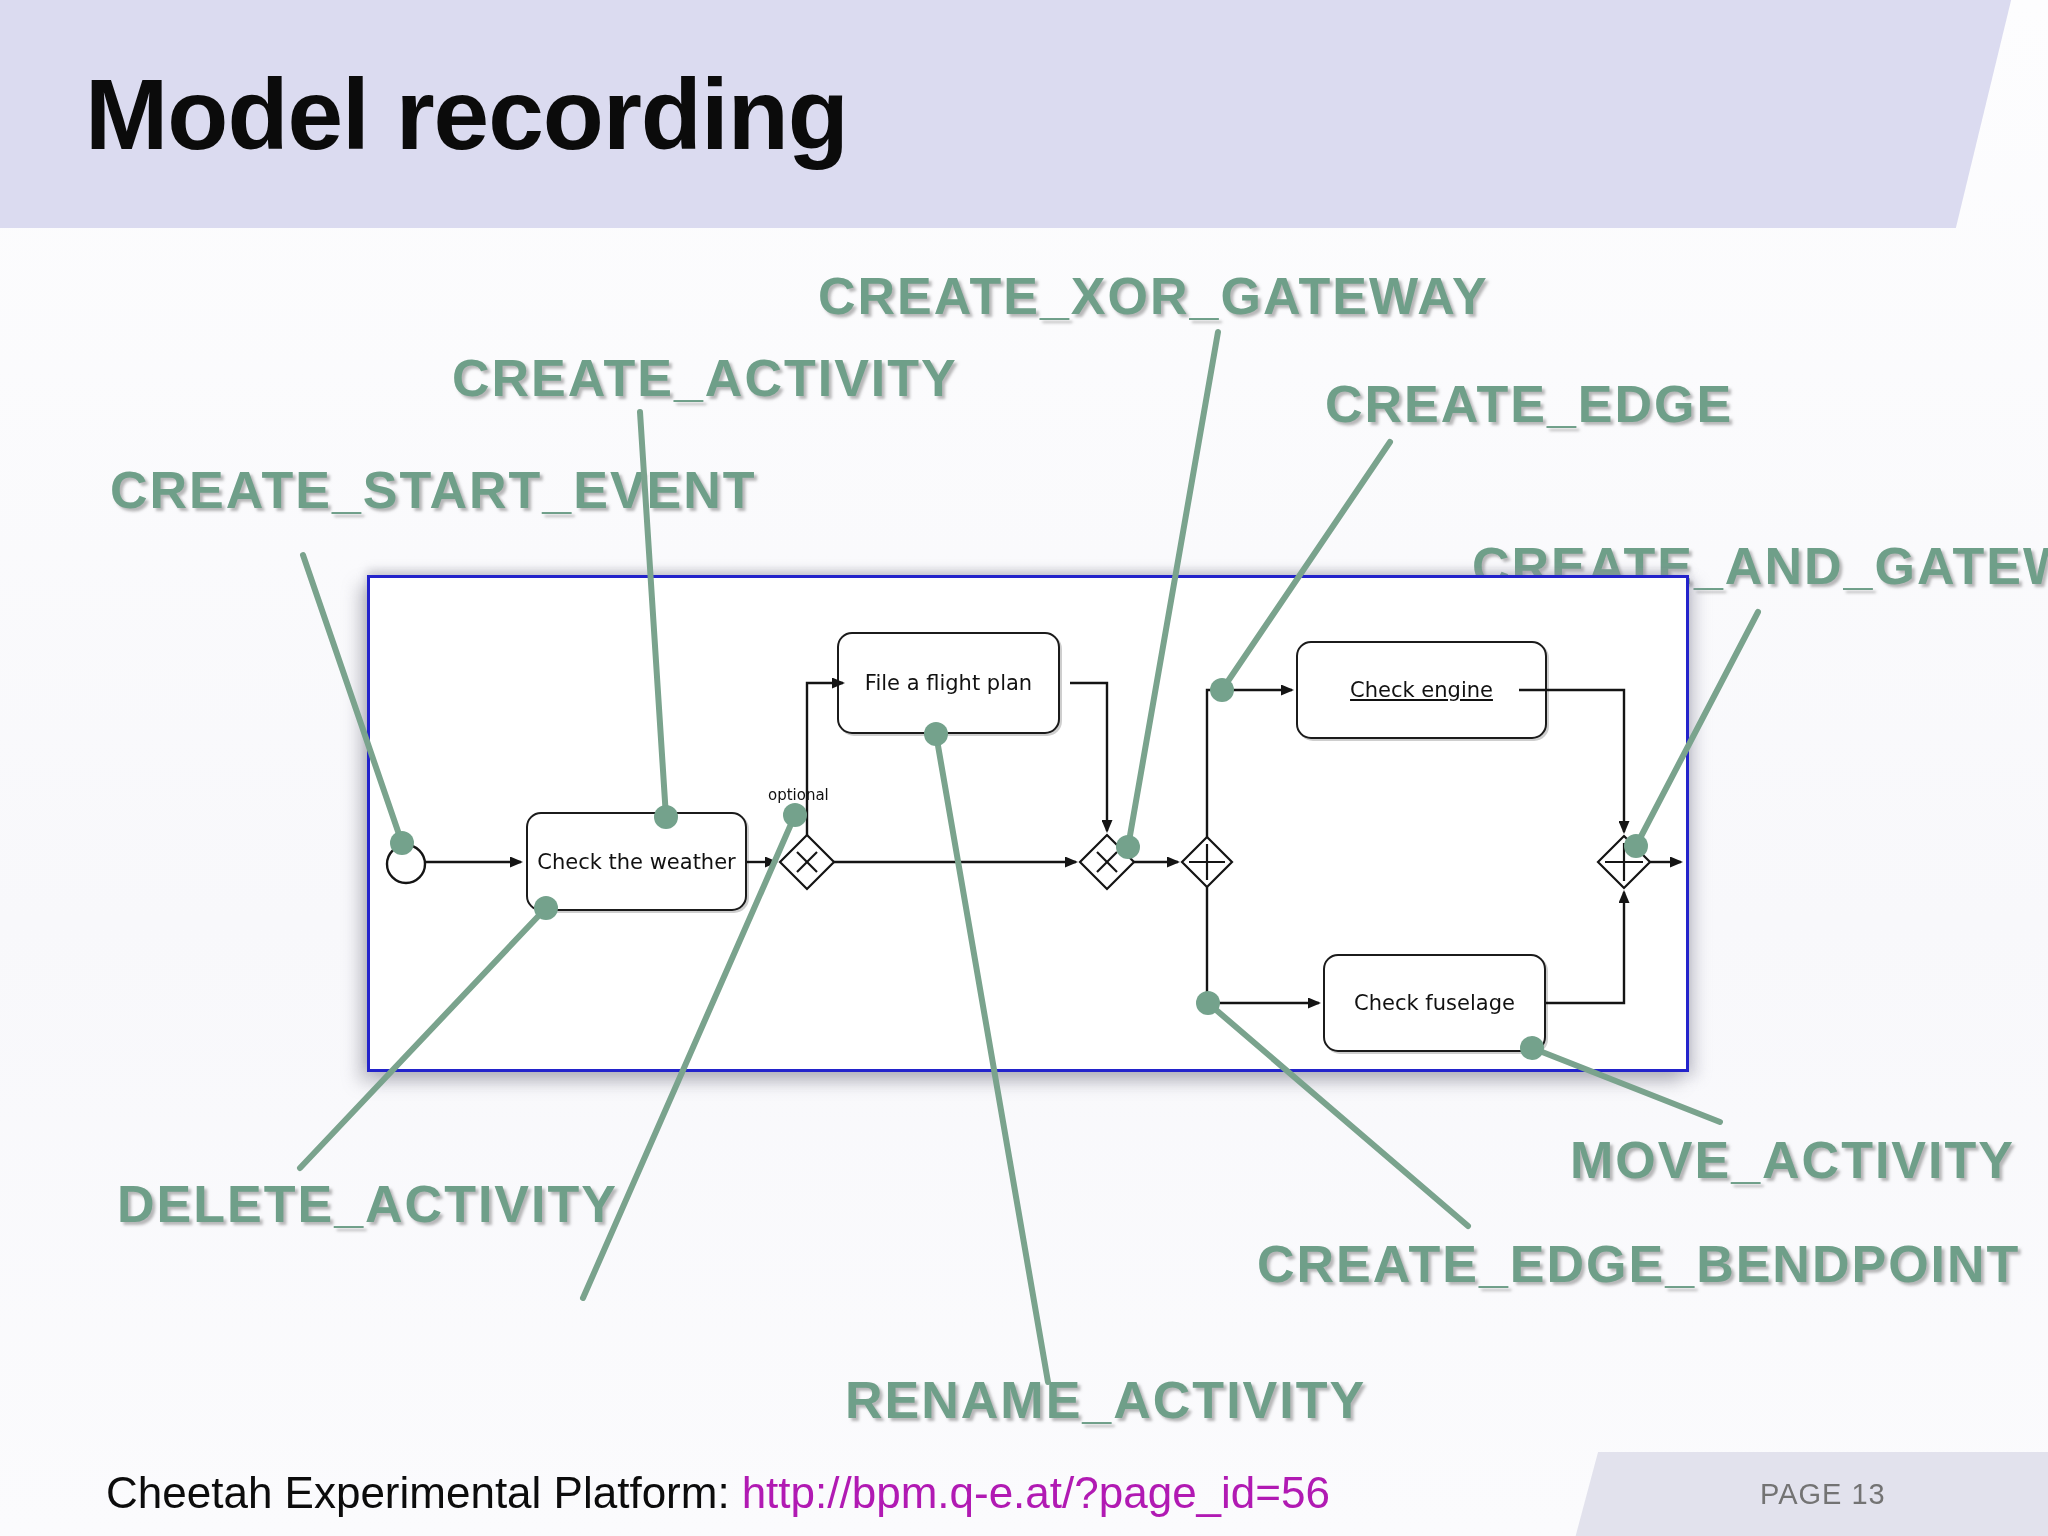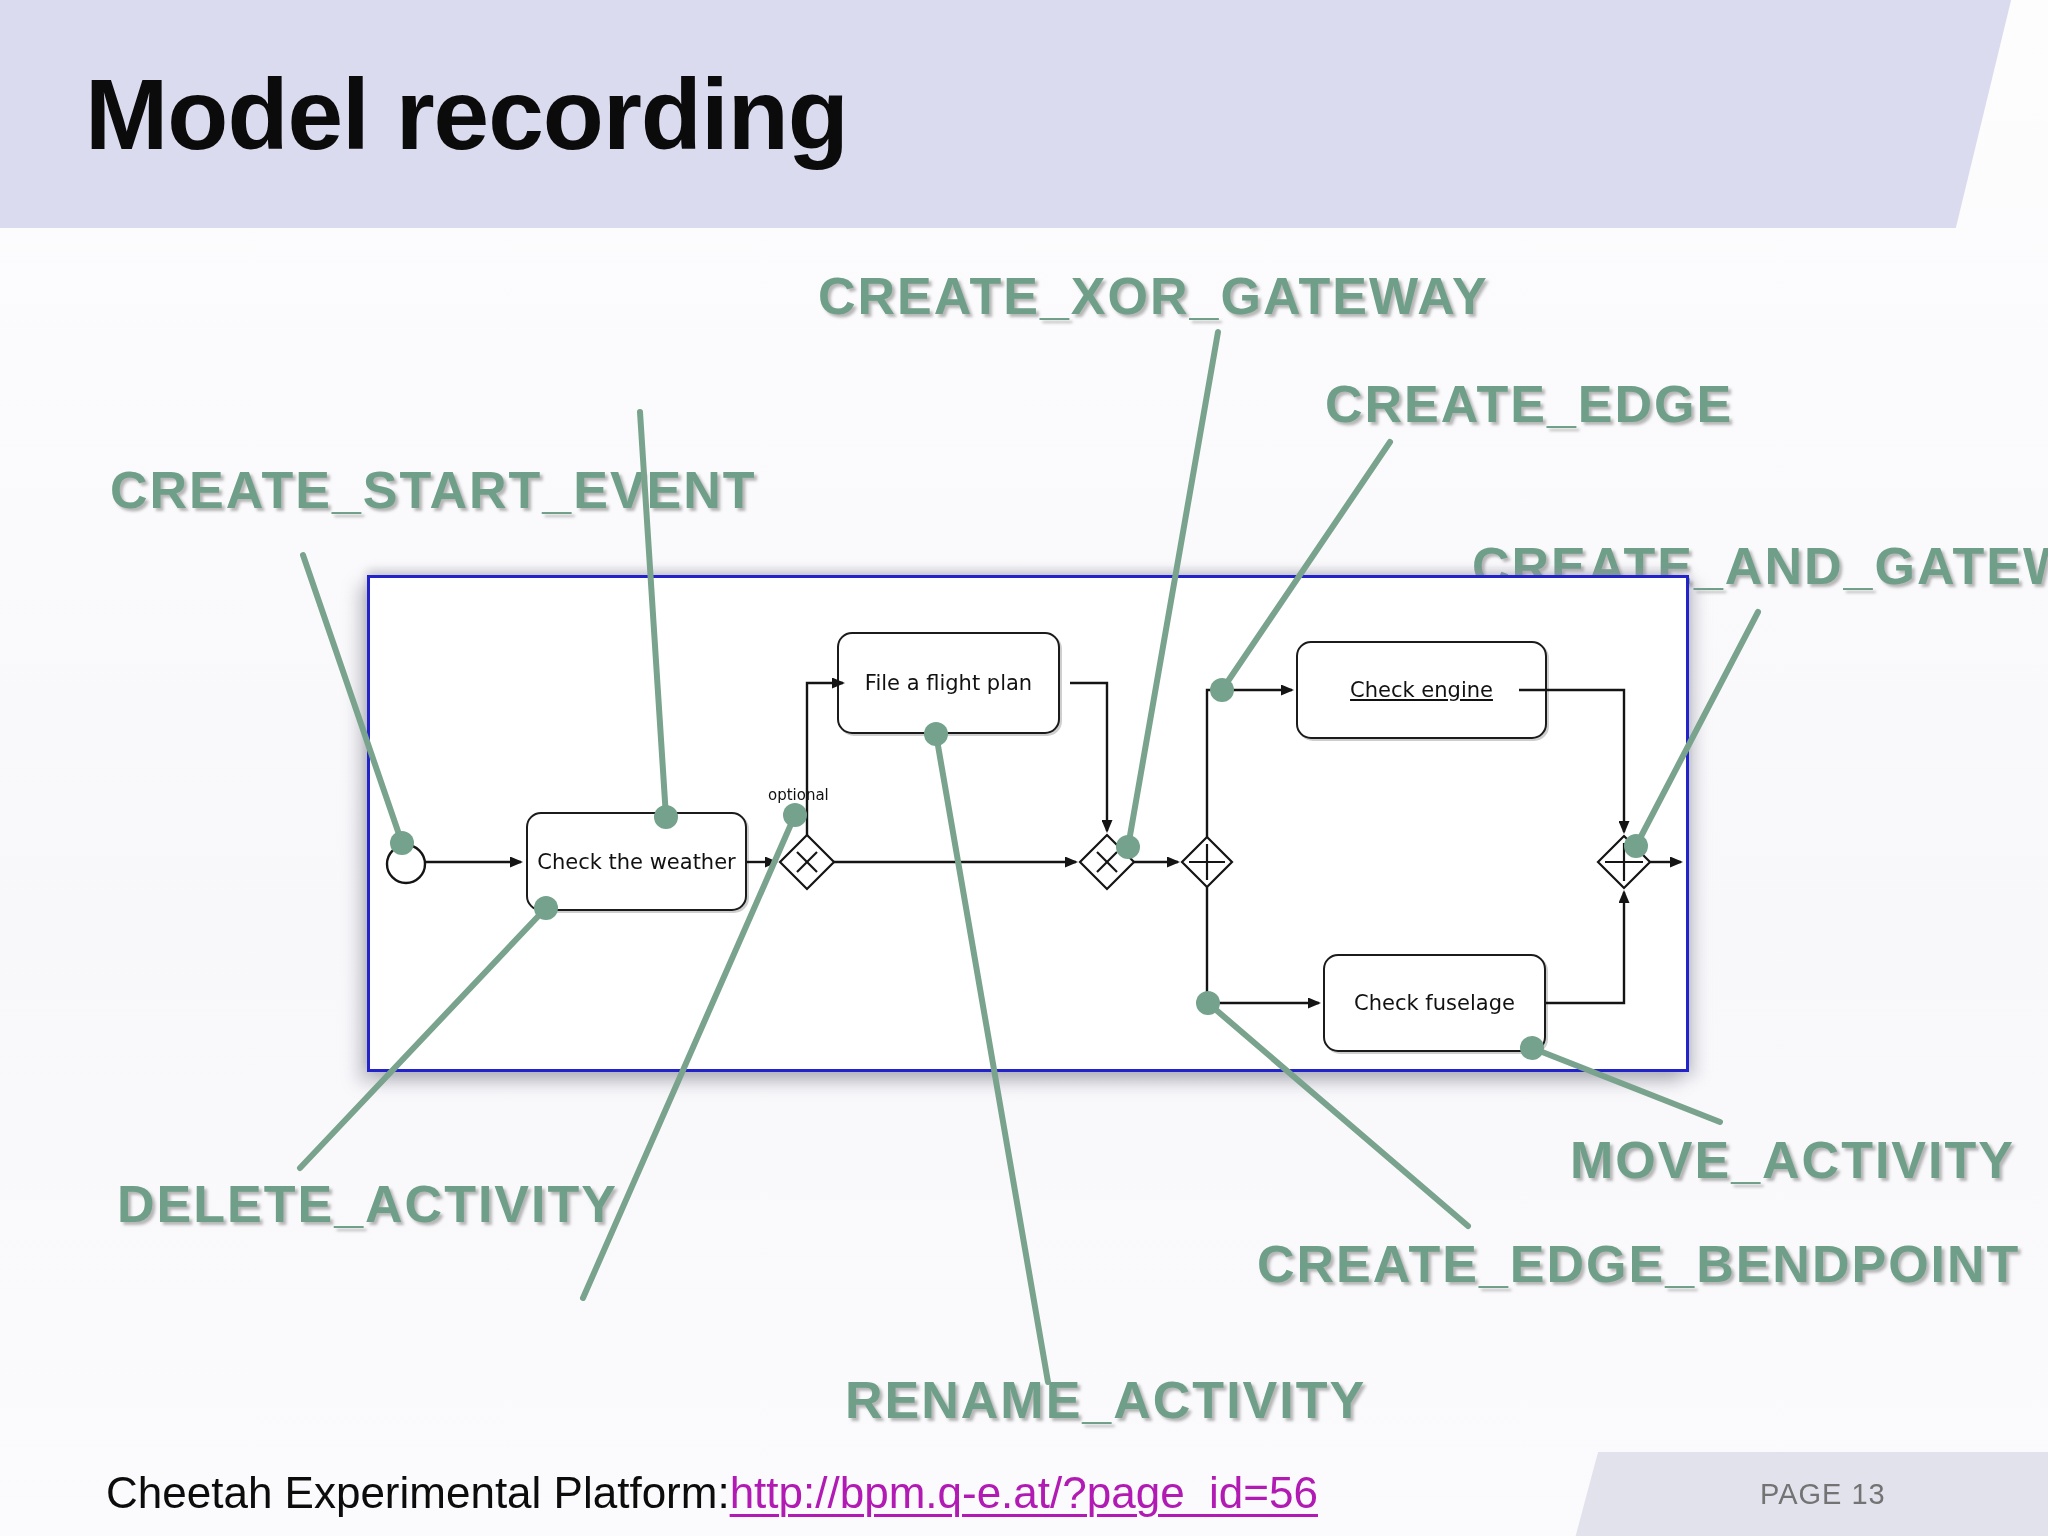--- a/index.html
+++ b/index.html
@@ -61,21 +61,21 @@
     font-family:"DejaVu Sans", sans-serif;font-size:15px;color:#111;
   }
   
   .overlay{position:absolute;left:0;top:0;pointer-events:none;}
   
   .footer{
     position:absolute;left:106px;top:1468px;font-size:44px;color:#0c0c0c;
     white-space:nowrap;
   }
   .footer a{
-    color:#b11ab3;text-decoration:underline;margin-left:0;cursor:pointer;
+    color:#b11ab3;margin-left:12px;cursor:pointer;
     text-decoration-thickness:3px;text-underline-offset:6px;
   }
   .page-badge{
     position:absolute;left:1560px;top:1452px;width:488px;height:84px;
     background:#e2e2ed;
     clip-path:polygon(7.8% 0,100% 0,100% 100%,3.2% 100%);
   }
   .page-badge span{
     position:absolute;left:200px;top:26px;font-size:29px;color:#737373;
     letter-spacing:1px;
@@ -83,20 +83,21 @@
 </style>
 </head>
 <body>
 
 <div id="slide">
 
   <div class="header-band"></div>
   <h1 class="slide-title">Model recording</h1>
 
   <div class="ann ann-xor">CREATE_XOR_GATEWAY</div>
+  <div class="ann ann-activity">CREATE_ACTIVITY</div>
   <div class="ann ann-edge">CREATE_EDGE</div>
   <div class="ann ann-start">CREATE_START_EVENT</div>
   <div class="ann ann-and">CREATE_AND_GATEWAY</div>
   <div class="ann ann-delete">DELETE_ACTIVITY</div>
   <div class="ann ann-rename">RENAME_ACTIVITY</div>
   <div class="ann ann-bendpoint">CREATE_EDGE_BENDPOINT</div>
   <div class="ann ann-move">MOVE_ACTIVITY</div>
 
   <div class="panel"></div>
 

